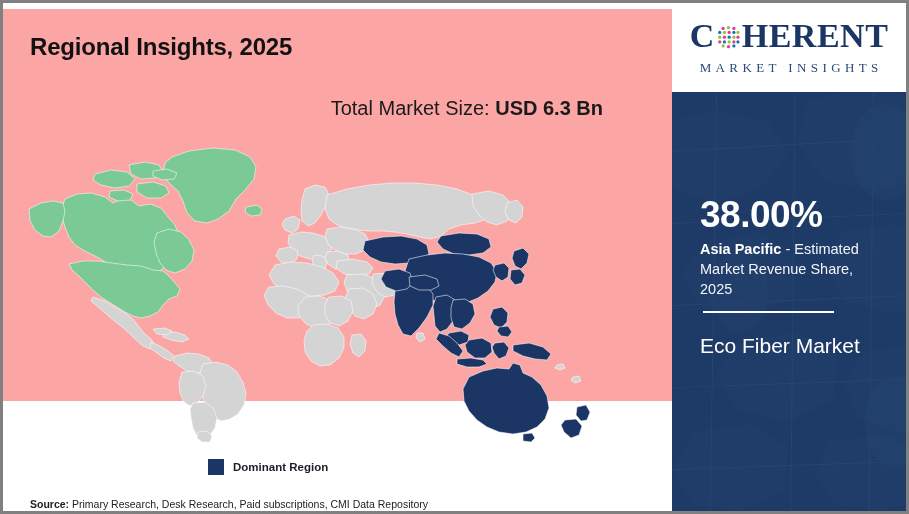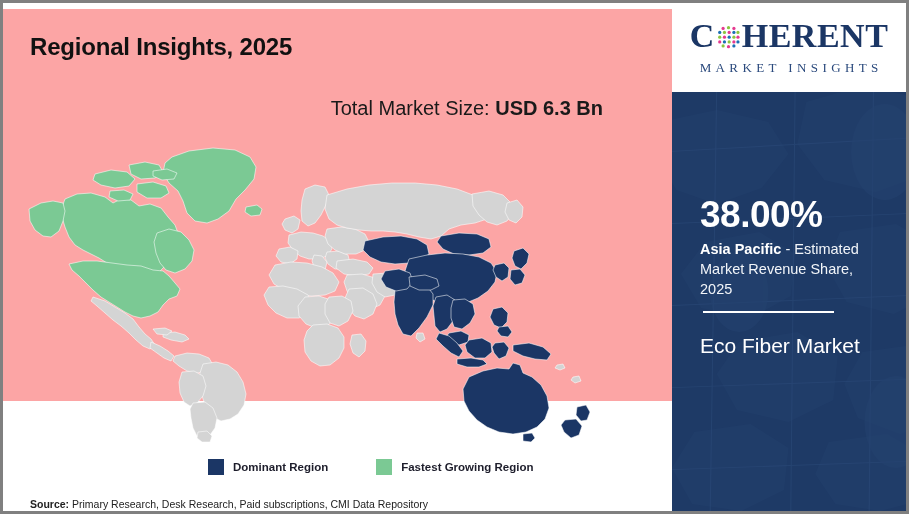--- a/index.html
+++ b/index.html
@@ -53,21 +53,21 @@
   .cty      { fill: #d4d4d4; stroke: #ffffff; stroke-width: 0.55; }
   .cty-dom  { fill: #1b3665; stroke: #ffffff; stroke-width: 0.55; }
   .cty-fast { fill: #7bc994; stroke: #ffffff; stroke-width: 0.55; }
 
   
   #map-legend {
     position: absolute;
     left: 205px; top: 450px;
     display: flex;
     align-items: center;
-    gap: 48px;
+    gap: 65px;
   }
   .legend-item { display: flex; align-items: center; gap: 9px; }
   .legend-swatch { width: 16px; height: 16px; flex: 0 0 16px; }
   .legend-label {
     font-size: 11.5px;
     font-weight: bold;
     color: #1d1d2b;
     white-space: nowrap;
   }
 
@@ -269,24 +269,20 @@
         <path class="cty" d="M540 228 L546 227 L548 231 L543 233 L538 231 Z"></path>
         <path class="cty" d="M556 240 L562 239 L564 244 L558 246 L554 243 Z"></path>
         <path class="cty" d="M400 196 L406 196 L408 202 L403 205 L399 201 Z"></path>
       </svg>
     </div>
 
     <div id="map-legend">
       <div class="legend-item">
         <span class="legend-swatch" style="background:#1b3665"></span>
         <span class="legend-label">Dominant Region</span>
-      </div>
-      <div class="legend-item">
-        <span class="legend-swatch" style="background:#7bc994"></span>
-        <span class="legend-label">Fastest Growing Region</span>
       </div>
     </div>
 
     <div id="source-note">
       <span class="src-strong">Source:</span><span> Primary Research, Desk Research, Paid subscriptions, CMI Data Repository</span>
     </div>
   </div>
 
   <div id="vertical-divider"></div>
 

